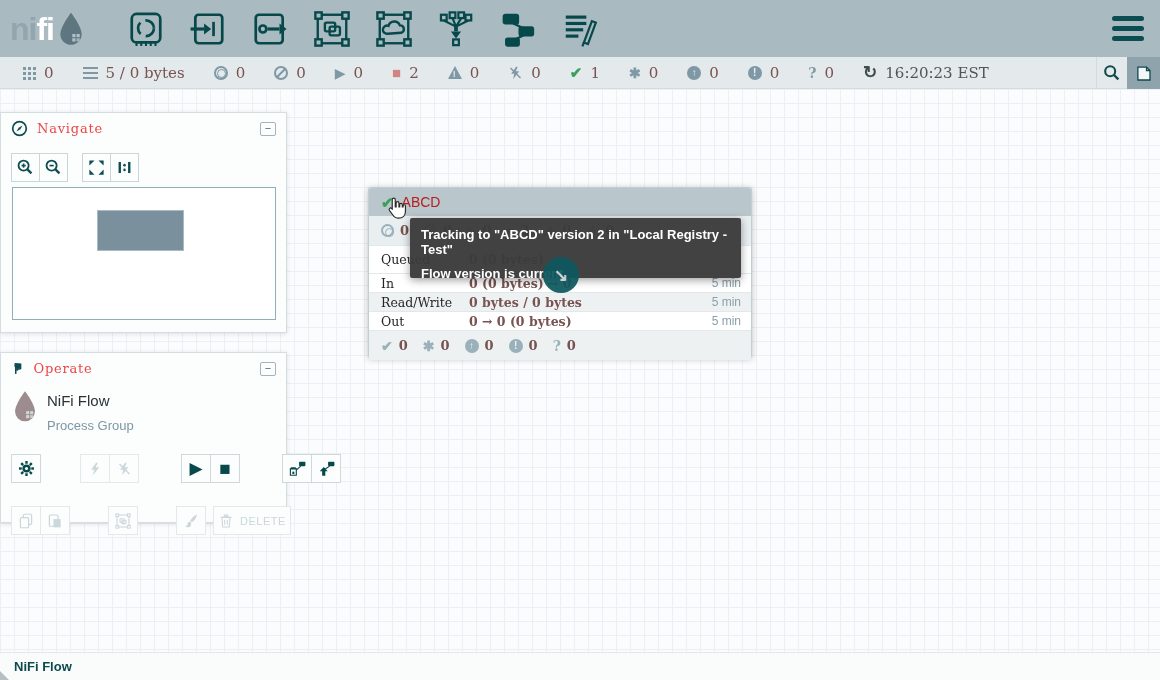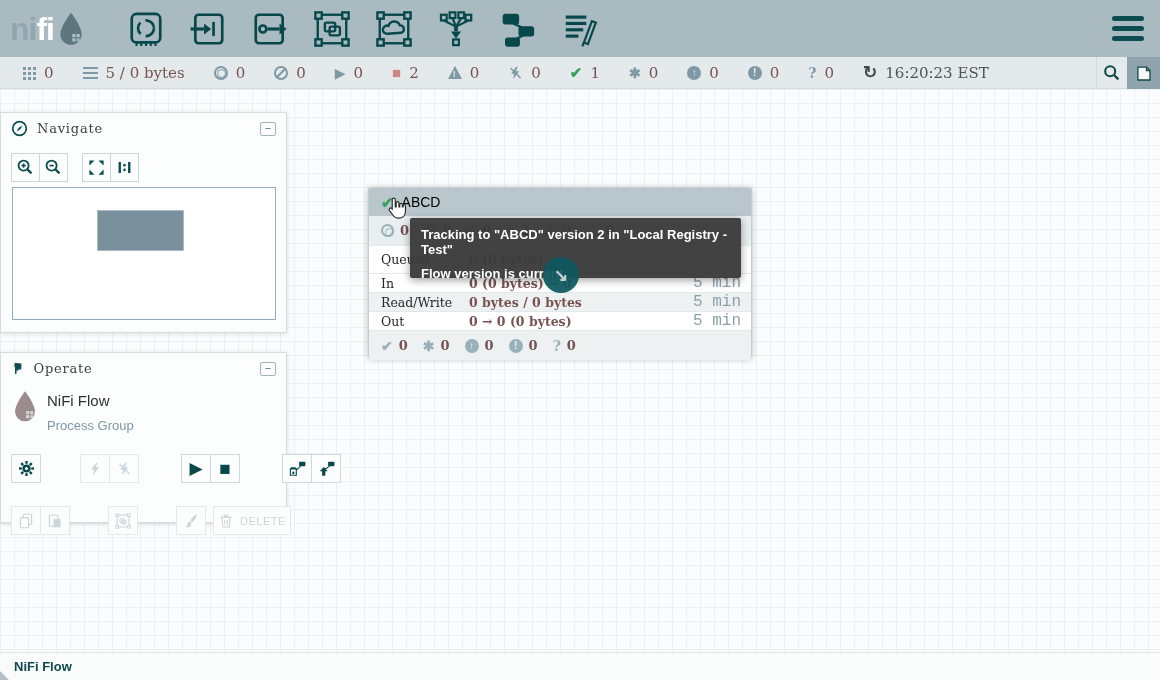--- a/index.html
+++ b/index.html
@@ -68,21 +68,21 @@
   .canvas { position: absolute; left: 0; top: 89px; width: 1160px; height: 563px;
     background-color: #fbfcfd;
     background-image: linear-gradient(#edf0f2 1px, rgba(0,0,0,0) 1px),
                       linear-gradient(90deg, #edf0f2 1px, rgba(0,0,0,0) 1px);
     background-size: 14px 14px; }
 
   
   .panel { position: absolute; background: #fcfdfd; border: 1px solid #d4dde0;
     box-shadow: 0 1px 5px rgba(0,0,0,0.12); }
   .panel-header { height: 31px; display: flex; align-items: center; padding: 0 10px; gap: 9px; }
-  .panel-title { font-family: "DejaVu Serif", serif; font-size: 13px; color: #404040; letter-spacing: 0.8px; }
+  .panel-title { font-family: "DejaVu Serif", serif; font-size: 13px; color: #ef4444; letter-spacing: 0.8px; }
   .collapse-box { margin-left: auto; width: 16px; height: 14px; border: 1px solid #9fb5bf; border-radius: 2px;
     display: flex; align-items: center; justify-content: center; cursor: pointer; background: #fcfdfd; }
   .collapse-box .g { font-size: 11px; color: #4a6a76; line-height: 1; }
 
   .navigate { left: 0; top: 23px; width: 287px; height: 221px; }
   .nav-buttons { position: absolute; left: 10px; top: 40px; display: flex; }
   .nav-btn { width: 29px; height: 29px; border: 1px solid #c9d6da; background: #fcfdfd;
     display: flex; align-items: center; justify-content: center; color: #0b4d50; cursor: pointer; }
   .nav-btn + .nav-btn { margin-left: -1px; }
   .nav-gap { width: 14px; }
@@ -105,36 +105,36 @@
   .op-btn.disabled { border-color: #e3e9eb; color: #ccd7db; cursor: default; } .op-gap-md { width: 39px; } .op-gap-lg { width: 42px; }
   .op-gap-r2a { width: 38px; } .op-gap-r2b { width: 38px; }
   .delete-btn { width: 78px; gap: 6px; font-size: 11px; letter-spacing: 0.5px; }
 
   
   .pg { position: absolute; left: 368px; top: 98px; width: 384px; height: 171px;
     background: #ffffff; border: 1px solid #c3ced3; border-radius: 2px;
     box-shadow: 0 1px 6px rgba(0,0,0,0.25); cursor: pointer; }
   .pg-header { height: 28px; background: #b9c7cc; display: flex; align-items: center;
     padding: 0 12px; gap: 8px; border-radius: 2px 2px 0 0; }
-  .pg-name { font-size: 14px; color: #000000; }
+  .pg-name { font-size: 14px; color: #b91c1c; }
   .pg-stats { height: 29px; background: #e9eef0; display: flex; align-items: center;
     padding-left: 12px; gap: 15px; }
   .pg-stat { display: flex; align-items: center; gap: 6px; }
   .pg-stat .sb-count { font-size: 13px; font-weight: bold; }
   .pg-stats .dblcircle, .pg-stats .slashcircle { width: 13px; height: 13px; color: #9ab0ba; }
   .pg-stats .triangle { border-left-width: 6.5px; border-right-width: 6.5px; border-bottom-width: 11px;
     border-bottom-color: #9ab0ba; }
   .pg-stats .g-play { font-size: 12px; color: #9ab0ba; }
   .pg-stats .g-stop { font-size: 13px; }
   .pg-row { display: flex; align-items: center; padding: 0 10px 0 12px; border-top: 1px solid #e2e8ea; }
   .pg-row-q { height: 28px; background: #ffffff; }
   .pg-row-s { height: 19px; }
   .pg-row-label { width: 88px; font-family: "DejaVu Serif", serif; font-size: 12.5px; color: #262626; }
   .pg-row-value { font-family: "DejaVu Serif", serif; font-size: 12.5px; font-weight: bold; color: #775351; }
-  .pg-row-dur { margin-left: auto; font-family: Liberation Mono, monospace; font-size: 16px; color: #8ba0ab; }
+  .pg-row-dur { margin-left: auto; font-family: Liberation Sans, sans-serif; font-size: 12px; color: #8ba0ab; }
   .bg-alt { background: #eef1f2; }
   .bg-w { background: #ffffff; }
   .pg-footer { height: 30px; background: #eef1f2; display: flex; align-items: center;
     padding-left: 12px; gap: 15px; border-top: 1px solid #e2e8ea; border-radius: 0 0 2px 2px; }
   .pg-footer .sb-count { font-size: 13px; font-weight: bold; }
   .pg-footer .badge, .pg-footer .g-q { color: #9ab0ba; }
 
   
   .tooltip { position: absolute; left: 410px; top: 129px; width: 331px; height: 60px;
     background: rgba(58,58,58,0.96); border-radius: 2px; box-shadow: 0 2px 8px rgba(0,0,0,0.4);

